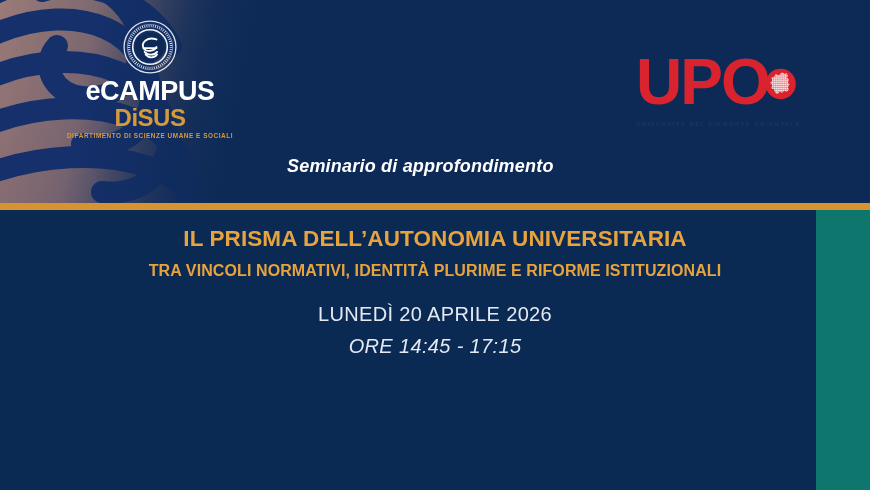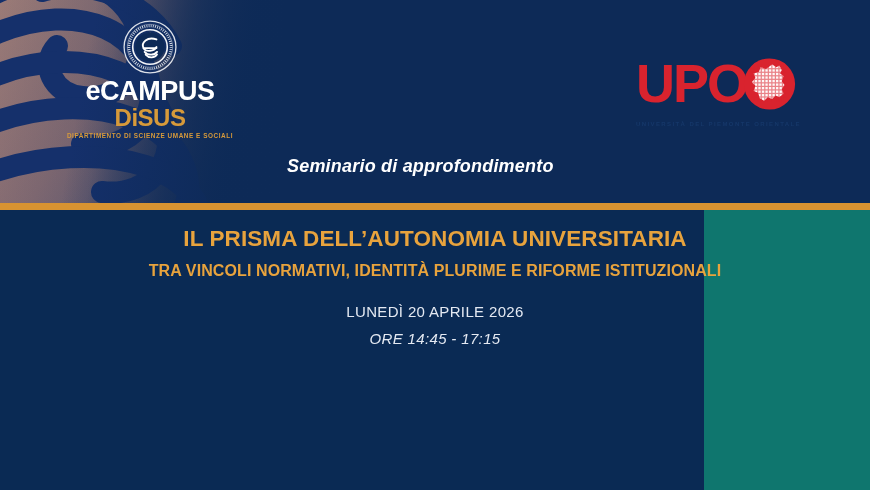--- a/index.html
+++ b/index.html
@@ -93,21 +93,21 @@
     white-space:nowrap;
   }
 
   
   .upo-lockup {
     position:absolute; left:636px; top:52px; width:160px; z-index:5;
   }
   .upo-row { display:flex; align-items:center; height:62px; }
   .upo-letters {
     color:#d9232e;
-    font-size:54px;
+    font-size:64px;
     font-weight:bold;
     line-height:0.86;
     letter-spacing:-2px;
   }
   .upo-mark { width:54px; height:54px; margin-left:-4px; margin-top:1px; }
   .upo-tagline {
     margin-top:7px;
     color:#16386a;
     font-size:6px;
     font-weight:bold;
@@ -129,38 +129,38 @@
 
   
   .gold-rule {
     position:absolute; left:0; top:203px; width:870px; height:7px;
     background:#d89331;
     z-index:8;
   }
 
   
   .band-bottom {
-    position:absolute; left:0; top:210px; width:704px; height:280px;
+    position:absolute; left:0; top:210px; width:816px; height:280px;
     background:#0a2a54;
   }
 
   .title-block { position:absolute; left:0; top:18px; width:870px; text-align:center; }
   .title-line {
     color:#e8a33d;
     font-weight:bold;
     letter-spacing:0.1px;
     white-space:nowrap;
   }
   .title-line-1 { font-size:22.5px; line-height:1; }
   .title-line-2 { font-size:16px; line-height:1; margin-top:12px; }
 
   .details-block { position:absolute; left:0; top:94px; width:870px; text-align:center; }
   .detail-line {
     color:#e4e9f2;
-    font-size:15px;
+    font-size:20px;
     font-weight:normal;
     letter-spacing:0.35px;
     line-height:1;
     white-space:nowrap;
   }
   .detail-line + .detail-line { margin-top:12px;font-style:italic; }
 </style>
 </head>
 <body>
 

